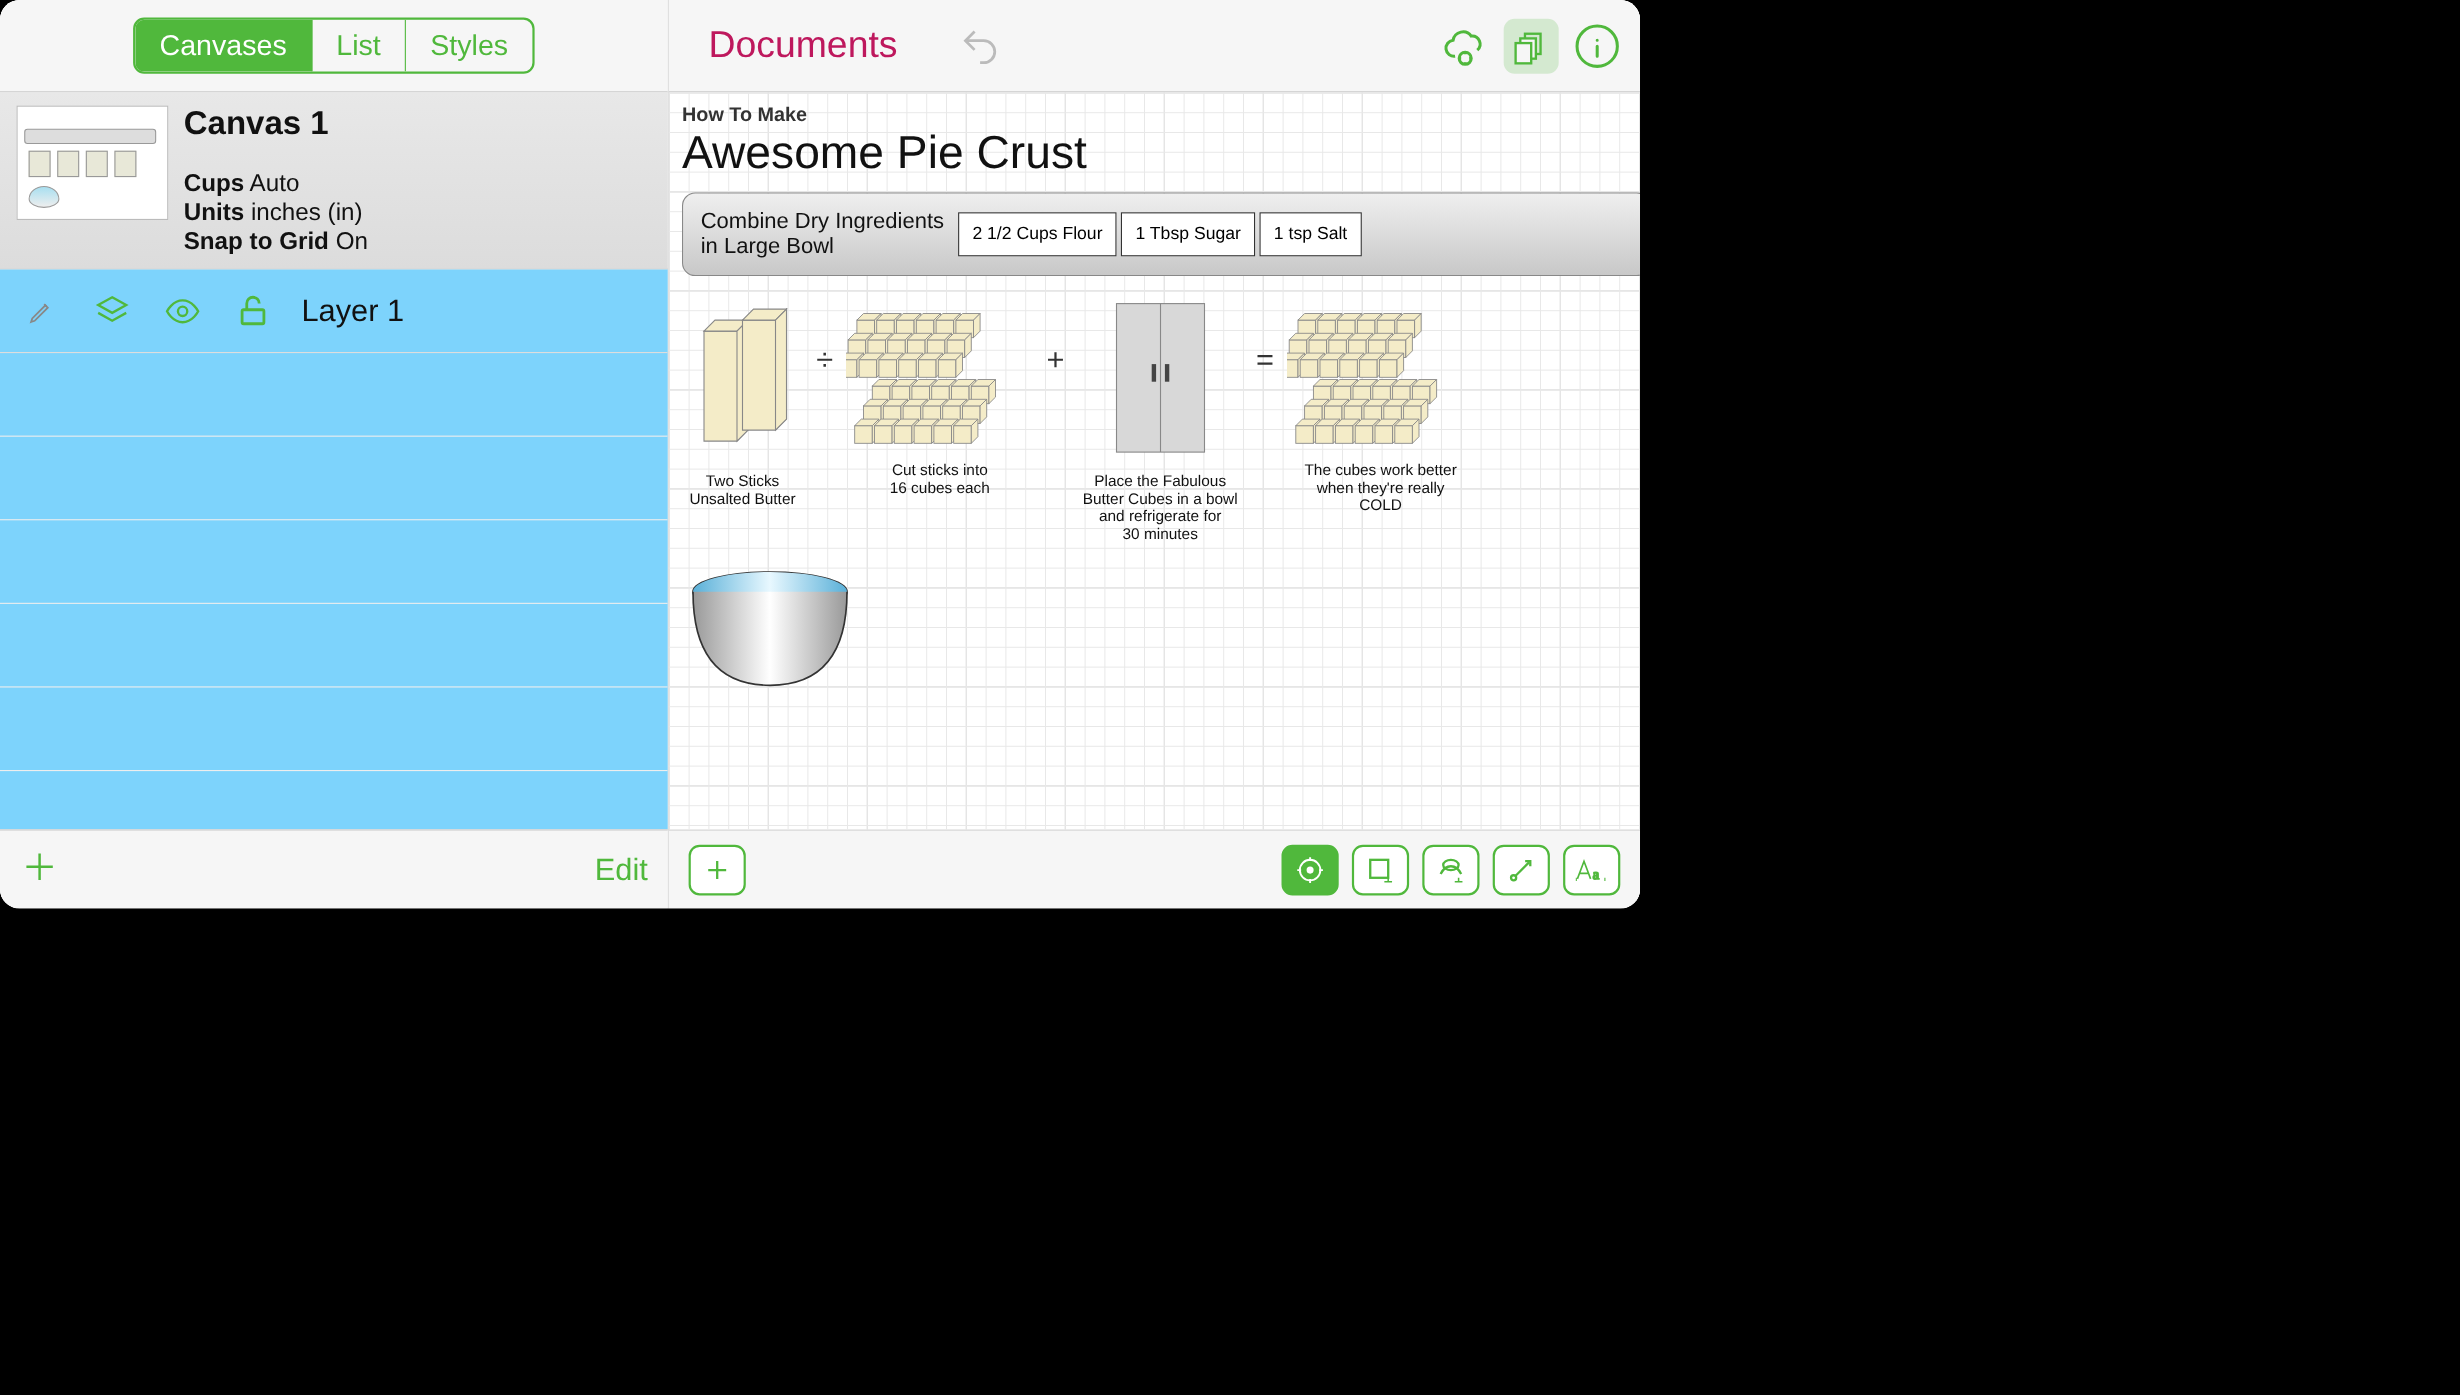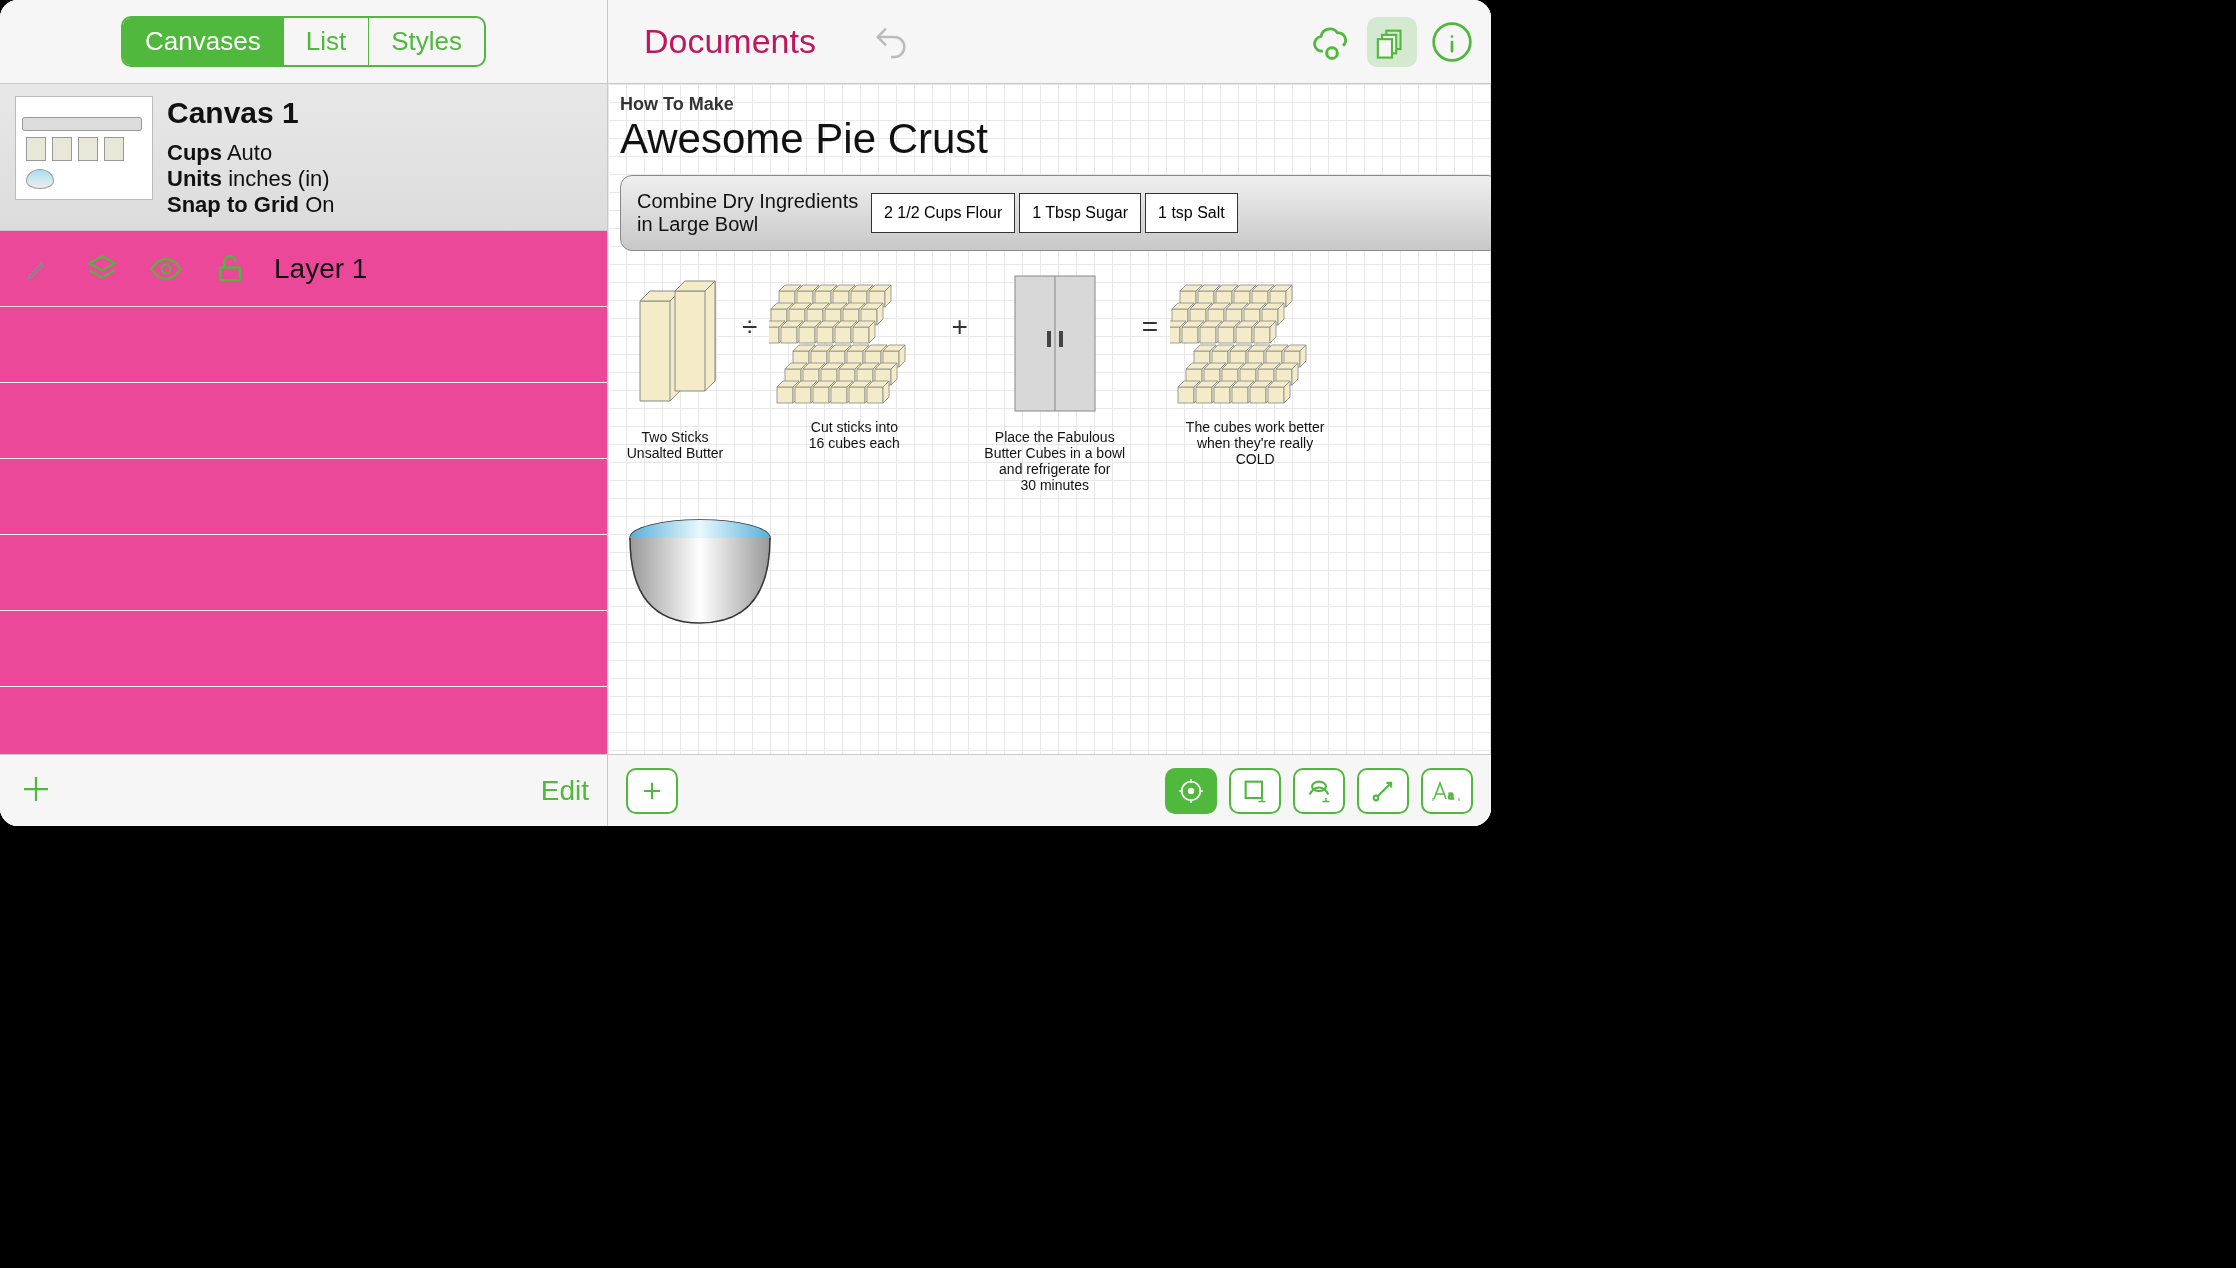--- a/index.html
+++ b/index.html
@@ -69,32 +69,32 @@
     }
     .thumb .ph {
       position: absolute;
       background: #e8e8d8;
       border: 1px solid #999;
     }
     .canvas-info .title {
       font-size: 30px;
       font-weight: 700;
       color: #111;
-      margin-bottom: 10px;
+      margin-bottom: 24px;
     }
     .canvas-info .line {
       font-size: 22px;
       color: #111;
     }
     .canvas-info .line b { font-weight: 700; }
 
     .layers {
       flex: 1;
       overflow: auto;
-      background: #ec4899;
+      background: #7dd3fc;
       text-align: center;
     }
     .layer-row {
       display: flex;
       align-items: center;
       height: 76px;
       border-bottom: 1px solid #ddd;
       padding: 0 18px;
       gap: 24px;
     }

